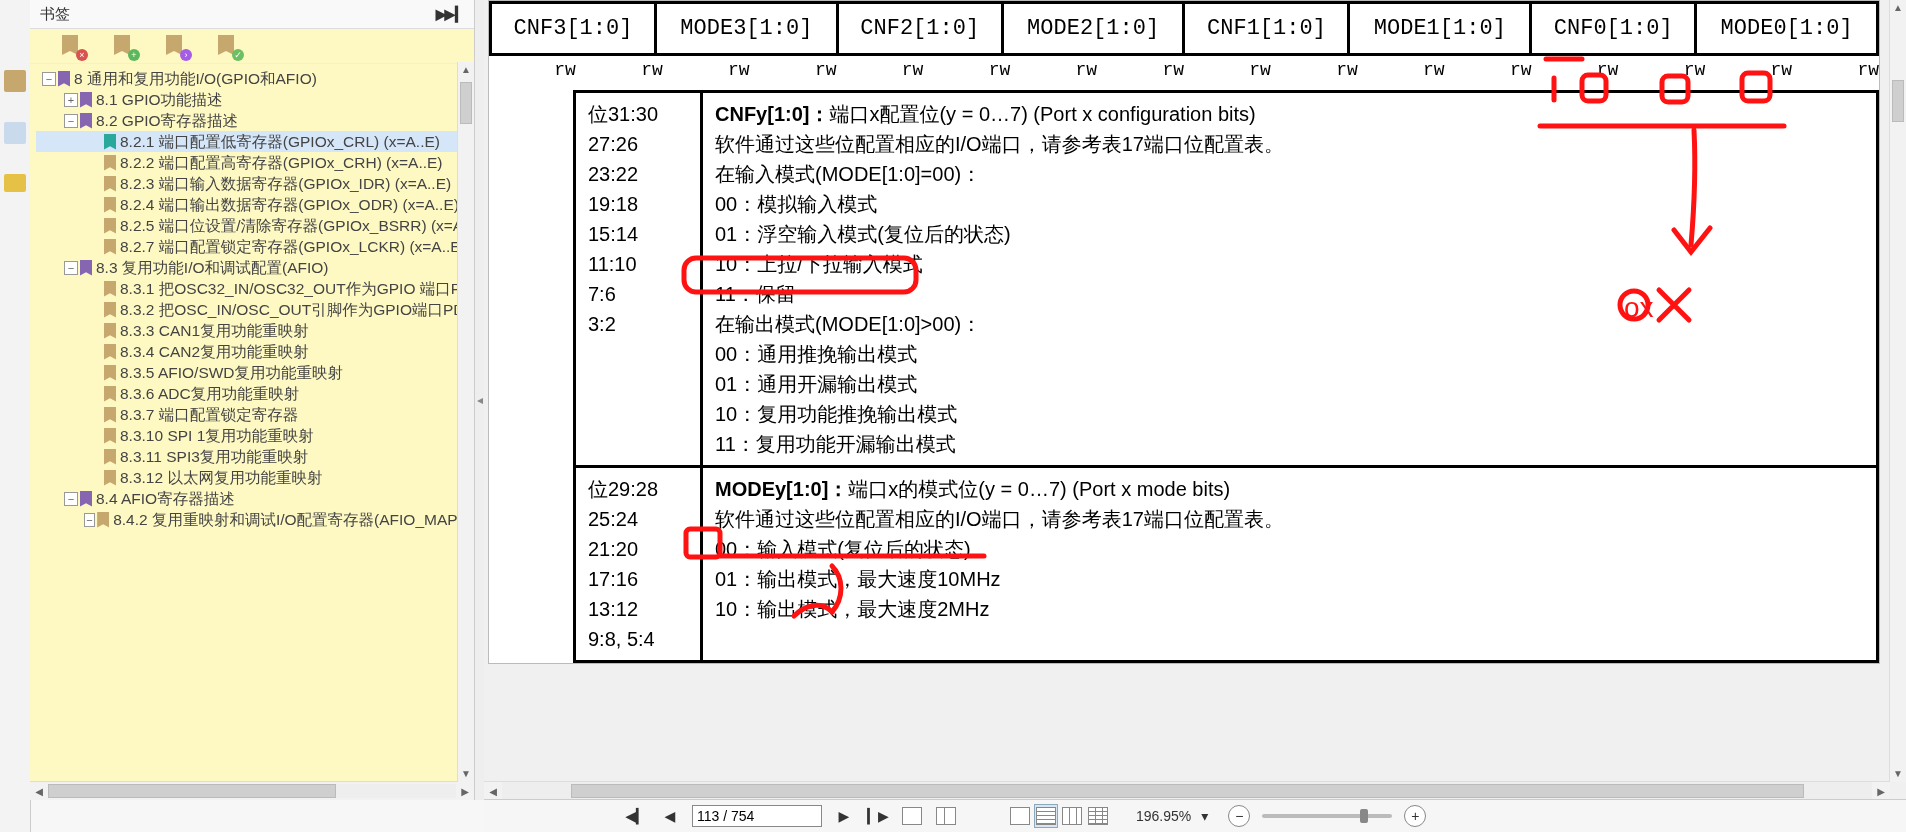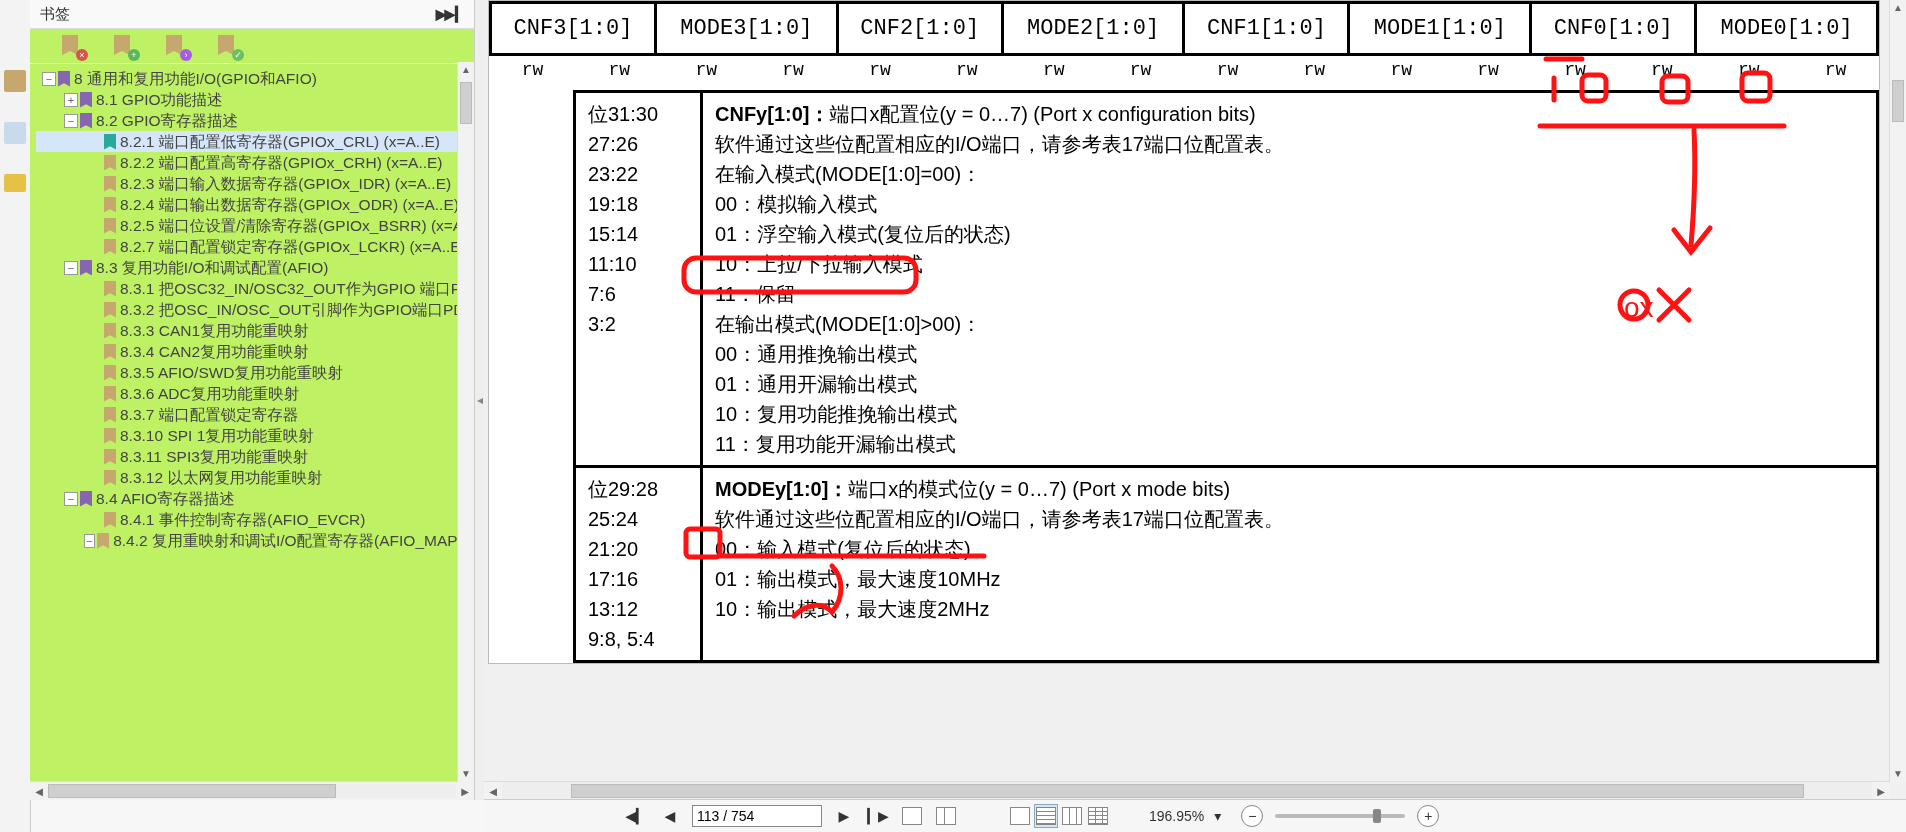--- a/index.html
+++ b/index.html
@@ -32,21 +32,21 @@
   .left-rail .rail-icon.comment {
     background: #e5c245;
     height: 18px;
   }
 
   
   .sidebar {
     position: absolute;
     left: 30px; top: 0;
     width: 444px; height: 800px;
-    background: #bef264;
+    background: #fef9c3;
     border-right: 1px solid #bbb;
     display: flex;
     flex-direction: column;
   }
   .sidebar-header {
     height: 24px;
     padding: 2px 10px;
     background: #f9f9f9;
     border-bottom: 1px solid #ddd;
     display: flex;
@@ -271,21 +271,21 @@
   }
   .reg-head-table th {
     border: 3px solid #000;
     font-weight: normal;
     padding: 12px 4px;
     text-align: center;
   }
   .rw-row td {
     font-family: "Courier New", monospace;
     font-size: 18px;
-    text-align: center;
+    text-align: right;
     padding: 4px 0 10px 0;
   }
 
   .desc-table {
     width: calc(100% - 84px);
     margin-left: 84px;
     border-collapse: collapse;
   }
   .desc-table td {
     border: 3px solid #000;
@@ -348,21 +348,21 @@
     display: inline-block;
   }
   .view-icon.two::before,
   .view-icon.two::after {
     content: ''; display: block; width: 6px; height: 100%;
     float: left; border-right: 1px solid #888;
   }
   .view-icon.lines {
     background: repeating-linear-gradient(0deg,#888 0 1px,#fff 1px 4px);
   }
-  .zoom-text { margin-left: 29px; white-space: nowrap; }
+  .zoom-text { margin-left: 16px; white-space: nowrap; }
   .zoom-ctrl {
     display: flex; align-items: center; gap: 12px;
     margin-left: 10px;
   }
   .zoom-btn {
     width: 20px; height: 20px; border: 1px solid #888;
     border-radius: 50%;
     display: flex; align-items: center; justify-content: center;
     font-size: 14px; cursor: pointer;
     background: #fff;
@@ -504,24 +504,20 @@
       <div class="tree-row" style="padding-left:66px">
           <span class="bm-flag tan"></span>
           <span class="label">8.3.12 以太网复用功能重映射</span>
         </div>
 
       <div class="tree-row" style="padding-left:28px">
         <span class="tree-twisty box">−</span>
         <span class="bm-flag purple"></span>
         <span class="label">8.4 AFIO寄存器描述</span>
       </div>
-      <div class="tree-row" style="padding-left:66px">
-          <span class="bm-flag tan"></span>
-          <span class="label">8.4.1 事件控制寄存器(AFIO_EVCR)</span>
-        </div>
       <div class="tree-row" style="padding-left:48px">
         <span class="tree-twisty box">−</span>
         <span class="bm-flag tan"></span>
         <span class="label">8.4.2 复用重映射和调试I/O配置寄存器(AFIO_MAPR)</span>
       </div>
     </div>
     <div class="tree-hscroll">
       <div class="hs-btn">◀</div>
       <div class="hs-track">
           <div class="hs-thumb"></div>

